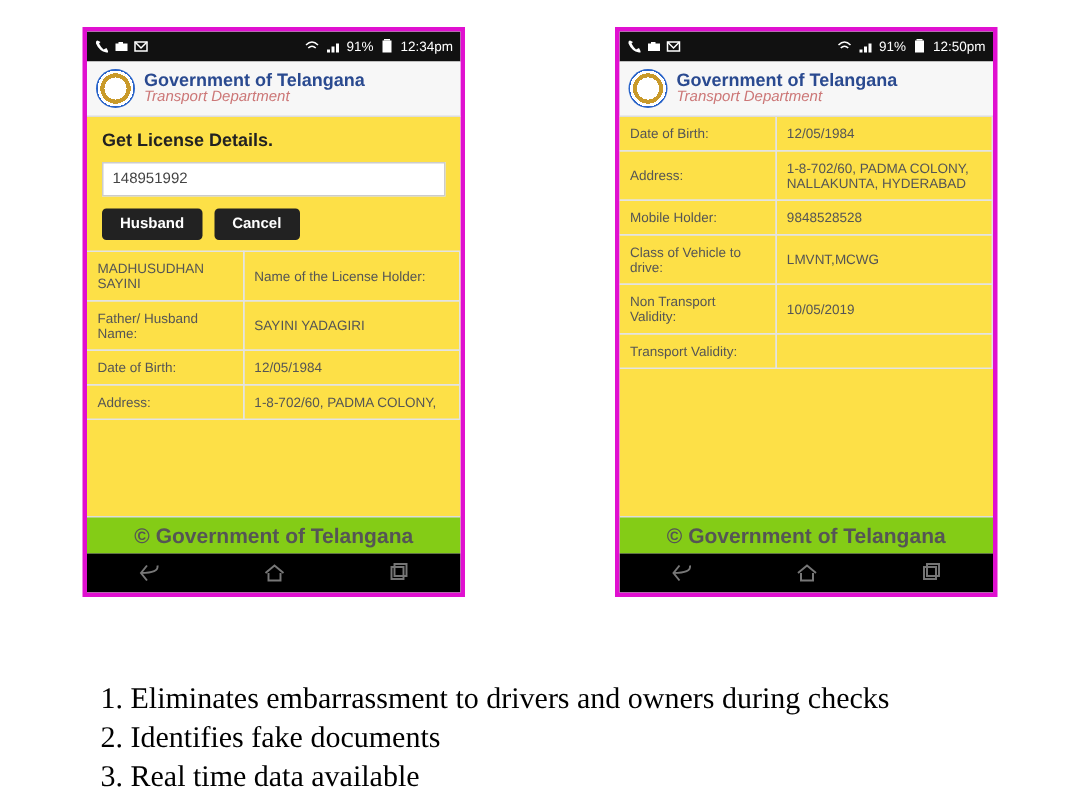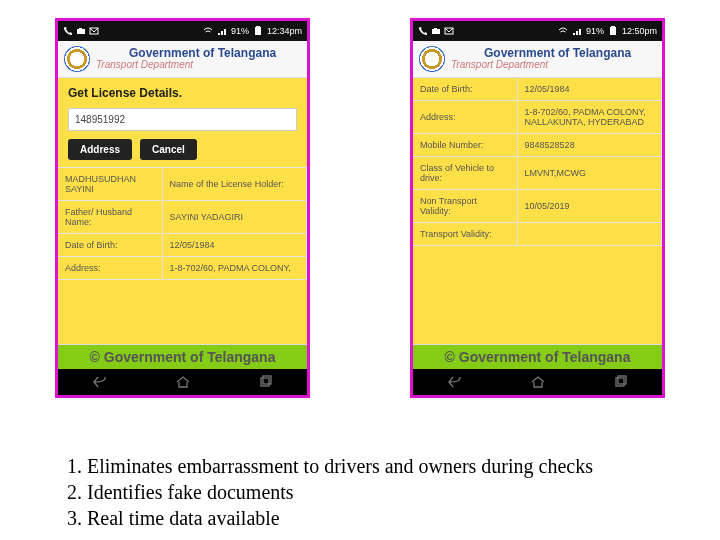--- a/index.html
+++ b/index.html
@@ -6,21 +6,21 @@
   body { font-family: Arial, sans-serif; background: #fff; width: 720px; height: 540px; position: relative; }
   .phones { display: flex; gap: 100px; padding: 18px 55px 0 55px; }
   .phone { width: 272px; height: 380px; border: 3px solid #e010d0; background: #fff; position: relative; overflow: hidden; display: flex; flex-direction: column; }
   .statusbar { background: #111; color: #fff; height: 20px; display: flex; align-items: center; justify-content: space-between; padding: 0 5px; font-size: 9px; }
   .statusbar .left { display: flex; gap: 3px; align-items: center; }
   .statusbar .right { display: flex; gap: 4px; align-items: center; }
   .sb-icon { width: 10px; height: 10px; display: inline-block; }
   .header { background: #f7f7f7; display: flex; align-items: center; gap: 6px; padding: 5px 6px; border-bottom: 1px solid #ddd; }
   .emblem { width: 26px; height: 26px; border-radius: 50%; background: radial-gradient(circle,#fff 0 40%,#c99a2a 40% 55%,#fff 55% 65%,#2a64c9 65% 100%); flex: 0 0 auto; }
   .header-text { line-height: 1.05; }
-  .gov-line { font-size: 12px; font-weight: 700; color: #2a4a90; white-space: nowrap; margin-left: 33px; }
+  .gov-line { font-size: 12px; font-weight: 700; color: #2a4a90; white-space: nowrap; }
   .dept-line { font-size: 10px; color: #c77; font-style: italic; }
   .content { flex: 1; overflow: hidden; background: #fde047; }
   .section-title { font-size: 12px; font-weight: 700; padding: 8px 10px 6px 10px; color: #222; }
   .inputbox { margin: 2px 10px 8px 10px; border: 1px solid #ccc; padding: 5px 6px; font-size: 10px; color: #444; background: #fff; }
   .btnrow { display: flex; gap: 8px; padding: 0 10px 8px 10px; }
   .btn { background: #222; color: #fff; font-size: 10px; font-weight: 700; padding: 5px 12px; border-radius: 3px; border: none; cursor: pointer; }
   .tbl { display: grid; grid-template-columns: 42% 58%; font-size: 9px; color: #555; }
   .tbl > div { border: 1px solid #e3e3e3; padding: 6px 7px; margin: -1px 0 0 -1px; min-height: 24px; display: flex; align-items: center; }
   .footer { text-align: center; font-size: 14px; font-weight: 700; color: #555; padding: 4px 0; border-top: 1px solid #ddd; background: #84cc16; }
   .navbar { background: #000; height: 26px; display: flex; justify-content: space-around; align-items: center; }
@@ -67,21 +67,21 @@
       <div class="emblem"></div>
       <div class="header-text">
         <div class="gov-line">Government of Telangana</div>
         <div class="dept-line">Transport Department</div>
       </div>
     </div>
     <div class="content">
       <div class="section-title">Get License Details.</div>
       <div class="inputbox">148951992</div>
       <div class="btnrow">
-        <button class="btn">Address</button>
+        <button class="btn">Husband</button>
         <button class="btn">Cancel</button>
       </div>
       <div class="tbl">
         <div>MADHUSUDHAN SAYINI</div>
         <div>Name of the License Holder:</div>
         <div>Father/ Husband Name:</div>
         <div>SAYINI YADAGIRI</div>
         <div>Date of Birth:</div>
         <div>12/05/1984</div>
         <div>Address:</div>
@@ -139,21 +139,21 @@
         <div class="gov-line">Government of Telangana</div>
         <div class="dept-line">Transport Department</div>
       </div>
     </div>
     <div class="content">
       <div class="tbl">
         <div>Date of Birth:</div>
         <div>12/05/1984</div>
         <div>Address:</div>
         <div>1-8-702/60, PADMA COLONY, NALLAKUNTA, HYDERABAD</div>
-        <div>Mobile Number:</div>
+        <div>Mobile Holder:</div>
         <div>9848528528</div>
         <div>Class of Vehicle to drive:</div>
         <div>LMVNT,MCWG</div>
         <div>Non Transport Validity:</div>
         <div>10/05/2019</div>
         <div>Transport Validity:</div>
         <div></div>
       </div>
     </div>
     <div class="footer">© Government of Telangana</div>

